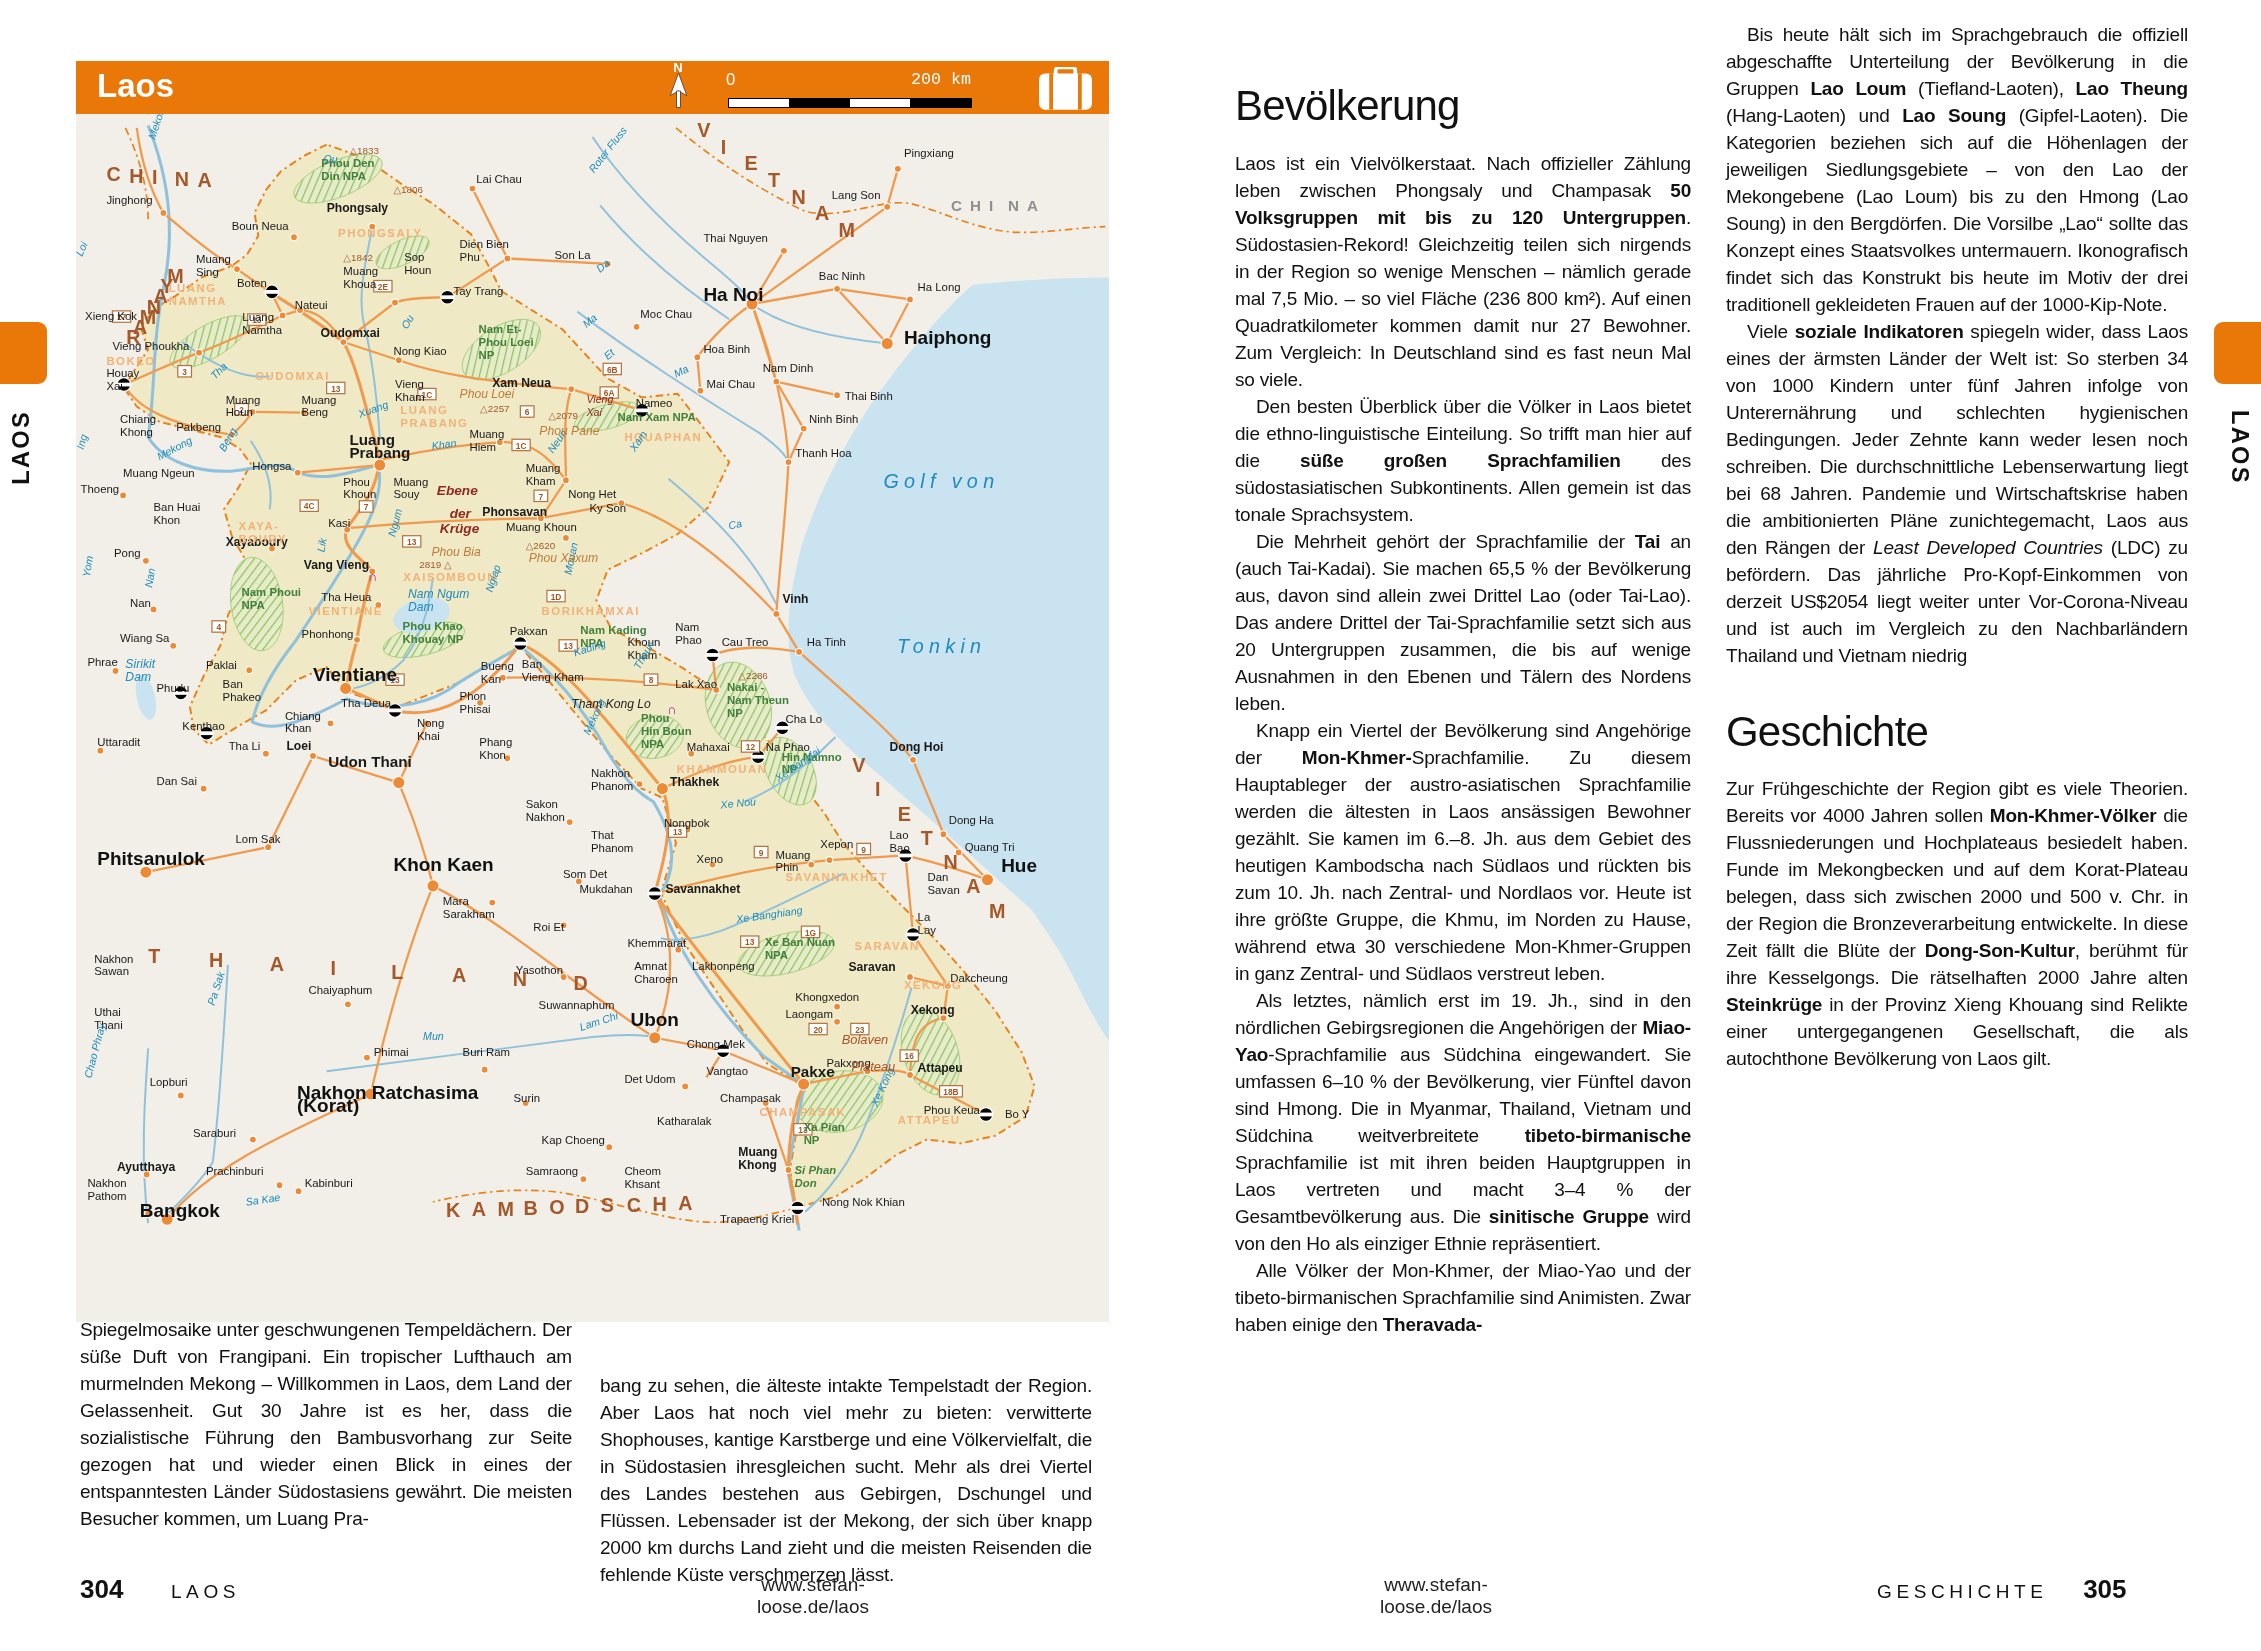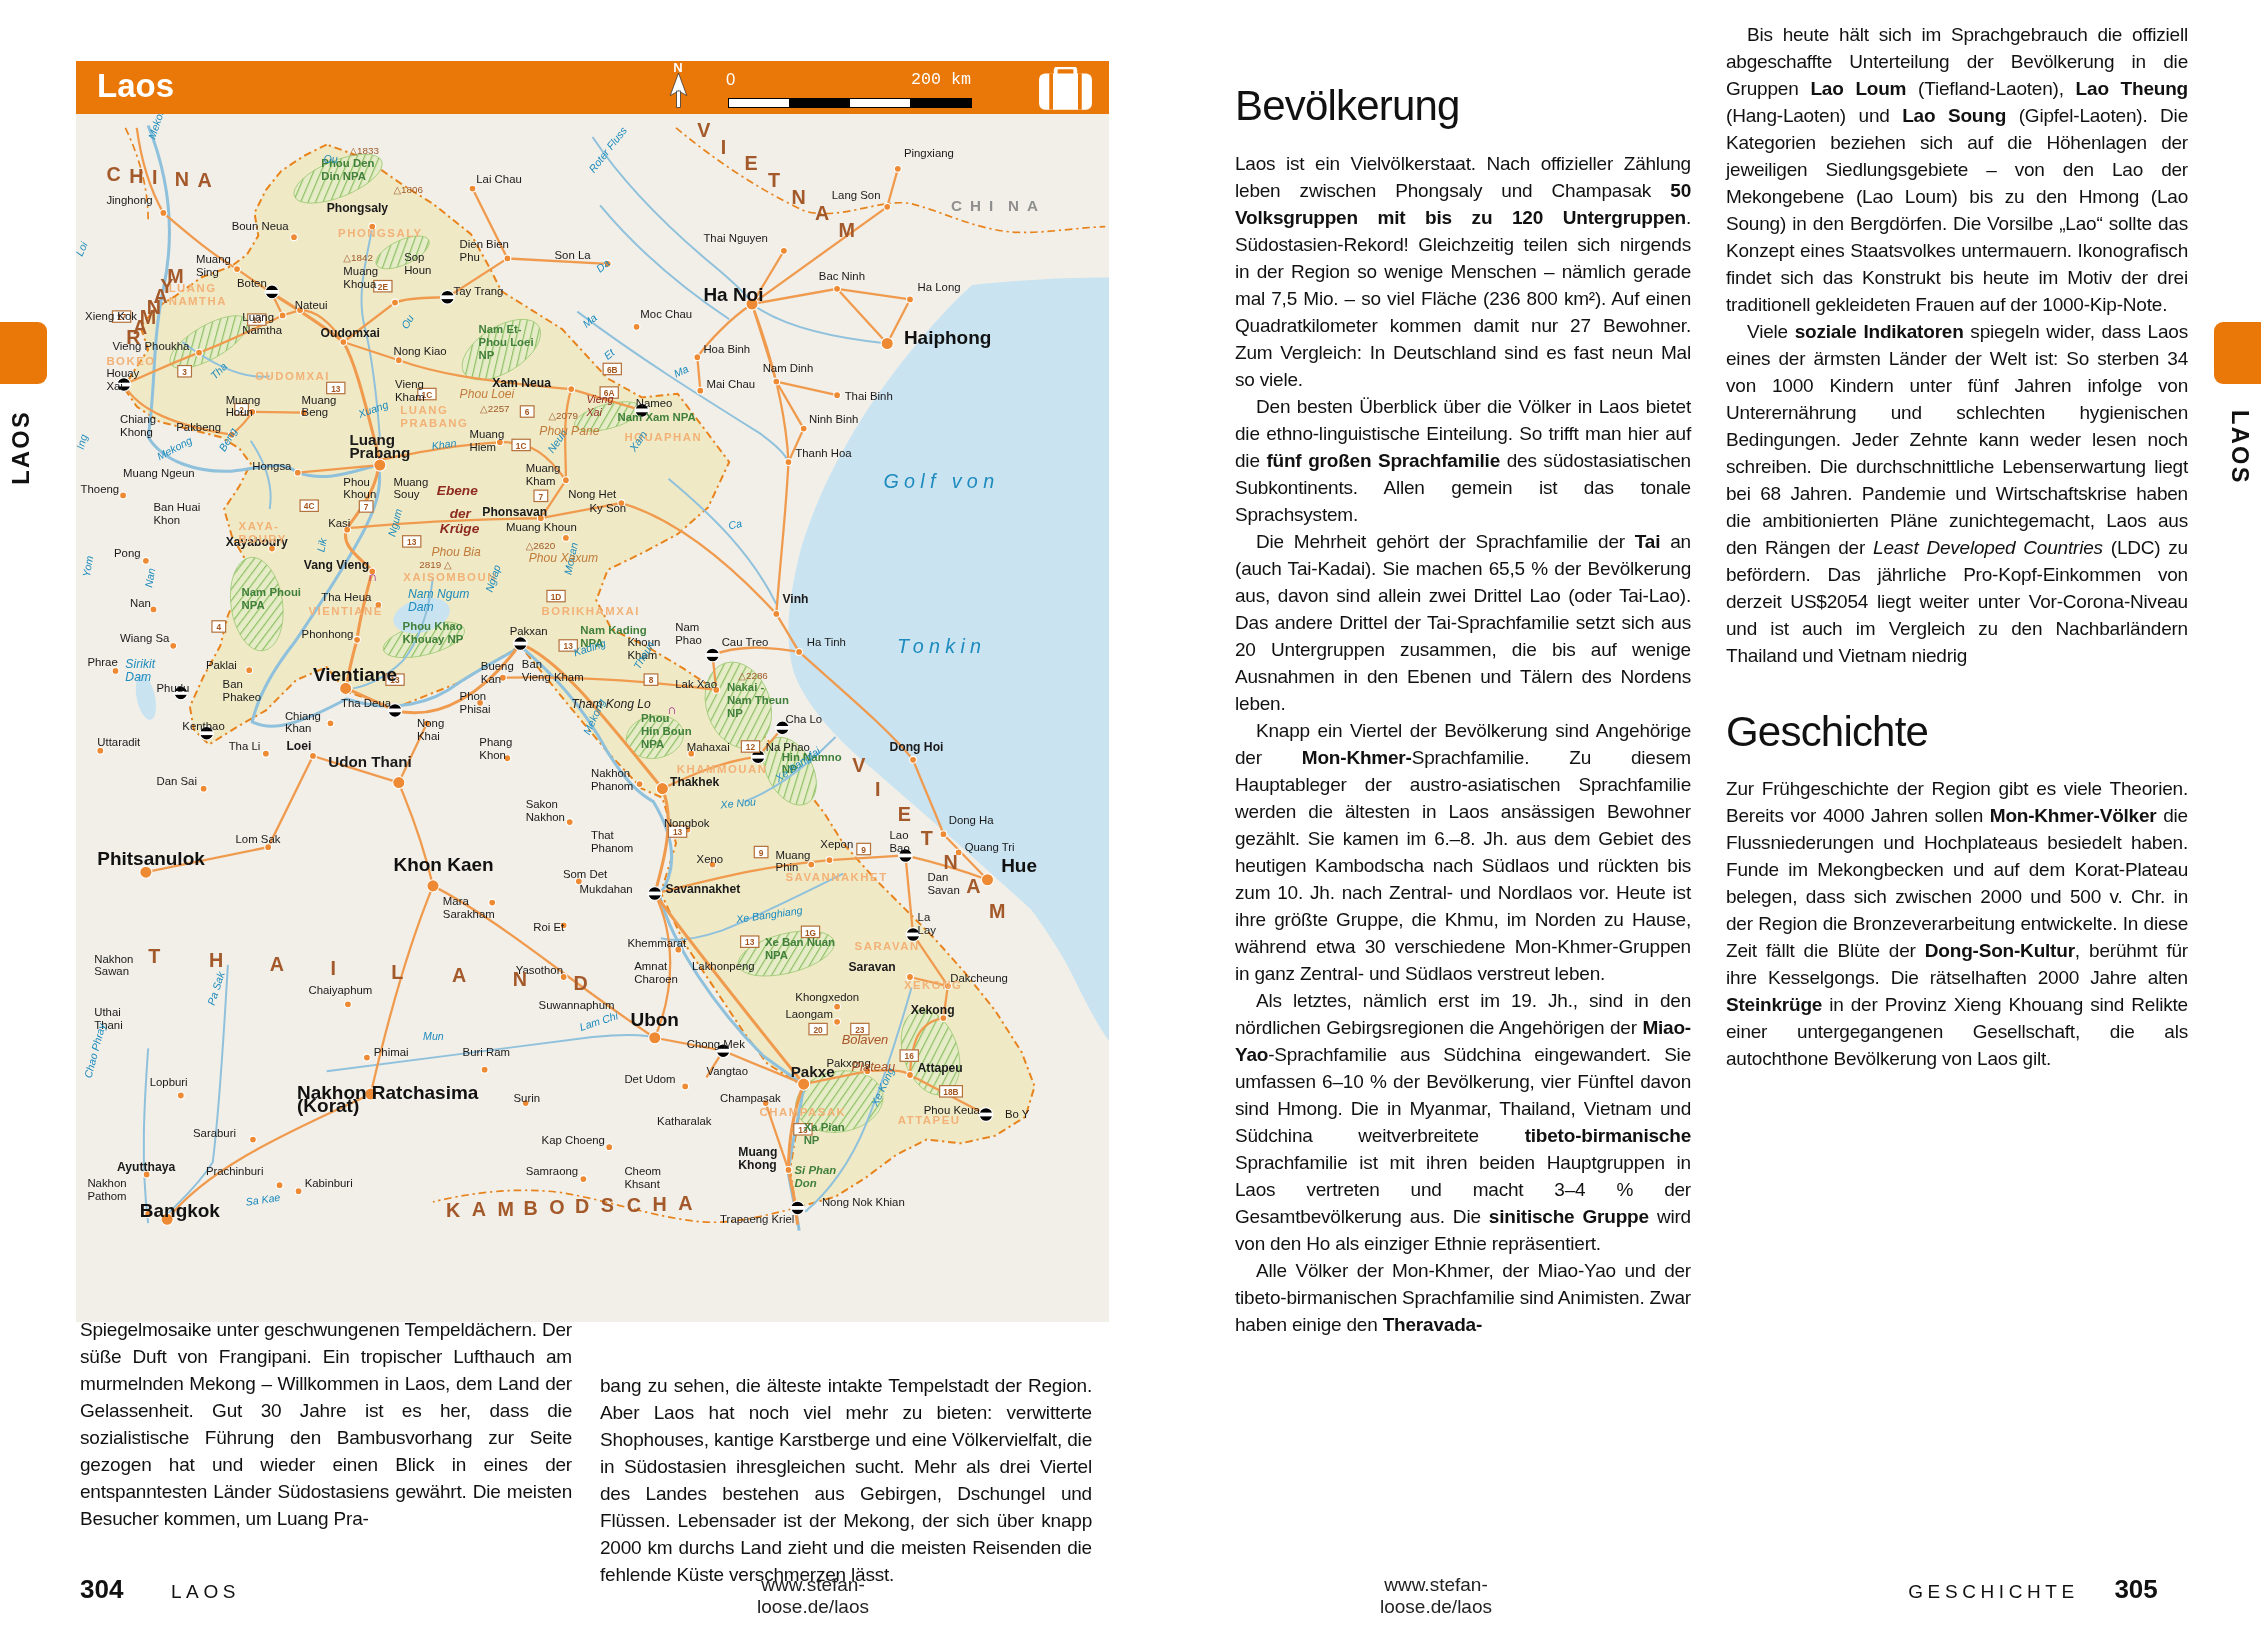--- a/index.html
+++ b/index.html
@@ -796,38 +796,38 @@
   <div class="bodycol" id="lcol1" style="left:80px;top:1316px;width:492px;">
       <p>Spiegelmosaike unter geschwungenen Tempeldächern. Der süße Duft von Frangipani. Ein tropischer Lufthauch am murmelnden Mekong – Willkommen in Laos, dem Land der Gelassenheit. Gut 30 Jahre ist es her, dass die sozialistische Führung den Bambusvorhang zur Seite gezogen hat und wieder einen Blick in eines der entspanntesten Länder Südostasiens gewährt. Die meisten Besucher kommen, um Luang Pra-</p>
     </div>
   <div class="bodycol" id="lcol2" style="left:600px;top:1372px;width:492px;">
       <p>bang zu sehen, die älteste intakte Tempelstadt der Region. Aber Laos hat noch viel mehr zu bieten: verwitterte Shophouses, kantige Karstberge und eine Völkervielfalt, die in Südostasien ihresgleichen sucht. Mehr als drei Viertel des Landes bestehen aus Gebirgen, Dschungel und Flüssen. Lebensader ist der Mekong, der sich über knapp 2000 km durchs Land zieht und die meisten Reisenden die fehlende Küste verschmerzen lässt.</p>
     </div>
 
   <div class="bodycol" id="rcol1" style="left:1235px;top:38px;width:456px;margin-top:45px;">
       <div class="headline">Bevölkerung</div>
       <p>Laos ist ein Vielvölkerstaat. Nach offizieller Zählung leben zwischen Phongsaly und Champasak <b>50 Volksgruppen mit bis zu 120 Untergruppen</b>. Südostasien-Rekord! Gleichzeitig teilen sich nirgends in der Region so wenige Menschen – nämlich gerade mal 7,5 Mio. – so viel Fläche (236 800 km²). Auf einen Quadratkilometer kommen damit nur 27 Bewohner. Zum Vergleich: In Deutschland sind es fast neun Mal so viele.</p>
-      <p class="ind">Den besten Überblick über die Völker in Laos bietet die ethno-linguistische Einteilung. So trifft man hier auf die <b>fünf großen Sprachfamilie</b> des südostasiatischen Subkontinents. Allen gemein ist das tonale Sprachsystem.</p>
+      <p class="ind">Den besten Überblick über die Völker in Laos bietet die ethno-linguistische Einteilung. So trifft man hier auf die <b>süße großen Sprachfamilien</b> des südostasiatischen Subkontinents. Allen gemein ist das tonale Sprachsystem.</p>
       <p class="ind">Die Mehrheit gehört der Sprachfamilie der <b>Tai</b> an (auch Tai-Kadai). Sie machen 65,5 % der Bevölkerung aus, davon sind allein zwei Drittel Lao (oder Tai-Lao). Das andere Drittel der Tai-Sprachfamilie setzt sich aus 20 Untergruppen zusammen, die bis auf wenige Ausnahmen in den Ebenen und Tälern des Nordens leben.</p>
       <p class="ind">Knapp ein Viertel der Bevölkerung sind Angehörige der <b>Mon-Khmer-</b>Sprachfamilie. Zu diesem Hauptableger der austro-asiatischen Sprachfamilie werden die ältesten in Laos ansässigen Bewohner gezählt. Sie kamen im 6.–8. Jh. aus dem Gebiet des heutigen Kambodscha nach Südlaos und rückten bis zum 10. Jh. nach Zentral- und Nordlaos vor. Heute ist ihre größte Gruppe, die Khmu, im Norden zu Hause, während etwa 30 verschiedene Mon-Khmer-Gruppen in ganz Zentral- und Südlaos verstreut leben.</p>
       <p class="ind">Als letztes, nämlich erst im 19. Jh., sind in den nördlichen Gebirgsregionen die Angehörigen der <b>Miao-Yao</b>-Sprachfamilie aus Südchina eingewandert. Sie umfassen 6–10 % der Bevölkerung, vier Fünftel davon sind Hmong. Die in Myanmar, Thailand, Vietnam und Südchina weitverbreitete <b>tibeto-birmanische</b> Sprachfamilie ist mit ihren beiden Hauptgruppen in Laos vertreten und macht 3–4 % der Gesamtbevölkerung aus. Die <b>sinitische Gruppe</b> wird von den Ho als einziger Ethnie repräsentiert.</p>
       <p class="ind">Alle Völker der Mon-Khmer, der Miao-Yao und der tibeto-birmanischen Sprachfamilie sind Animisten. Zwar haben einige den <b>Theravada-</b></p>
     </div>
   <div class="bodycol" id="rcol2" style="left:1726px;top:21px;width:462px;">
       <p class="ind">Bis heute hält sich im Sprachgebrauch die offiziell abgeschaffte Unterteilung der Bevölkerung in die Gruppen <b>Lao Loum</b> (Tiefland-Laoten), <b>Lao Theung</b> (Hang-Laoten) und <b>Lao Soung</b> (Gipfel-Laoten). Die Kategorien beziehen sich auf die Höhenlagen der jeweiligen Siedlungsgebiete – von den Lao der Mekongebene (Lao Loum) bis zu den Hmong (Lao Soung) in den Bergdörfen. Die Vorsilbe „Lao“ sollte das Konzept eines Staatsvolkes untermauern. Ikonografisch findet sich das Konstrukt bis heute im Motiv der drei traditionell gekleideten Frauen auf der 1000-Kip-Note.</p>
       <p class="ind">Viele <b>soziale Indikatoren</b> spiegeln wider, dass Laos eines der ärmsten Länder der Welt ist: So sterben 34 von 1000 Kindern unter fünf Jahren infolge von Unterernährung und schlechten hygienischen Bedingungen. Jeder Zehnte kann weder lesen noch schreiben. Die durchschnittliche Lebenserwartung liegt bei 68 Jahren. Pandemie und Wirtschaftskrise haben die ambitionierten Pläne zunichtegemacht, Laos aus den Rängen der <span class="it">Least Developed Countries</span> (LDC) zu befördern. Das jährliche Pro-Kopf-Einkommen von derzeit US$2054 liegt weiter unter Vor-Corona-Niveau und ist auch im Vergleich zu den Nachbarländern Thailand und Vietnam niedrig</p>
       <div class="headline2">Geschichte</div>
       <p>Zur Frühgeschichte der Region gibt es viele Theorien. Bereits vor 4000 Jahren sollen <b>Mon-Khmer-Völker</b> die Flussniederungen und Hochplateaus besiedelt haben. Funde im Mekongbecken und auf dem Korat-Plateau belegen, dass sich zwischen 2000 und 500 v. Chr. in der Region die Bronzeverarbeitung entwickelte. In diese Zeit fällt die Blüte der <b>Dong-Son-Kultur</b>, berühmt für ihre Kesselgongs. Die rätselhaften 2000 Jahre alten <b>Steinkrüge</b> in der Provinz Xieng Khouang sind Relikte einer untergegangenen Gesellschaft, die als autochthone Bevölkerung von Laos gilt.</p>
     </div>
 
   <div class="foot" style="left:80px;">
     <span class="pagenum">304</span>
     <span class="sectionword" style="margin-left:42px;">LAOS</span>
   </div>
   <div class="foot url" style="left:722px;width:182px;text-align:center;">www.stefan-loose.de/laos</div>
   <div class="foot url" style="left:1345px;width:182px;text-align:center;">www.stefan-loose.de/laos</div>
-  <div class="foot" style="left:1877px;width:312px;text-align:center;">
+  <div class="foot" style="left:1877px;width:312px;text-align:left;">
     <span class="sectionword">GESCHICHTE</span>
     <span class="pagenum" style="margin-left:30px;">305</span>
   </div>
 
 </div>
 
 
 </body></html>

